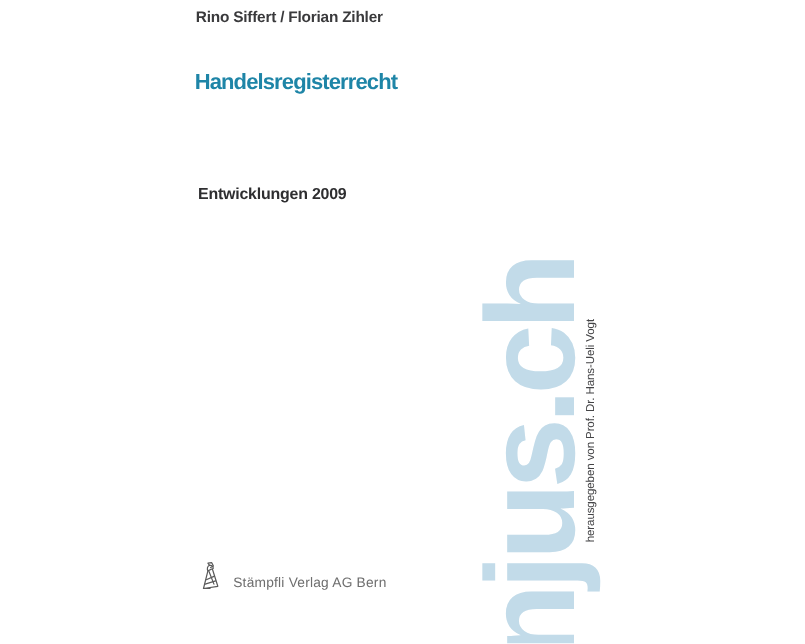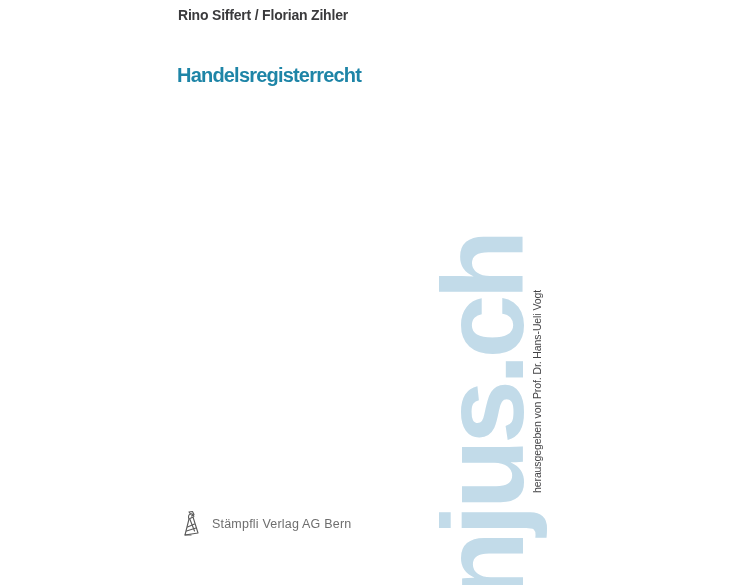--- a/index.html
+++ b/index.html
@@ -69,21 +69,21 @@
     line-height: 13px;
     letter-spacing: -0.1px;
     color: #444446;
     white-space: nowrap;
   }
   .publisher-row {
     position: absolute;
     left: 178px;
     top: 509px;
     display: flex;
-    align-items: flex-start;
+    align-items: center;
   }
   .publisher-logo {
     width: 24px;
     height: 28px;
     margin-right: 10px;
   }
   .publisher-name {
     font-size: 12.5px;
     letter-spacing: 0.2px;
     color: #6e6e6e;
@@ -93,20 +93,21 @@
 </style>
 </head>
 <body>
 
 <div class="cover">
 
   <div class="authors">Rino Siffert / Florian Zihler</div>
 
   <h1 class="title">Handelsregisterrecht</h1>
 
+  <div class="subtitle">Entwicklungen 2009</div>
 
   <div class="brand-mark">njus.ch</div>
 
   <div class="editor-line">herausgegeben von Prof. Dr. Hans-Ueli Vogt</div>
 
   <div class="publisher-row">
     <span>
       <svg class="publisher-logo" viewBox="0 0 24 28" fill="none" stroke="#5a5a5a" stroke-width="1.1" stroke-linecap="round" stroke-linejoin="round">
 
         <path d="M7 26 L11 10 L15 8 L20 24 Z"></path>

